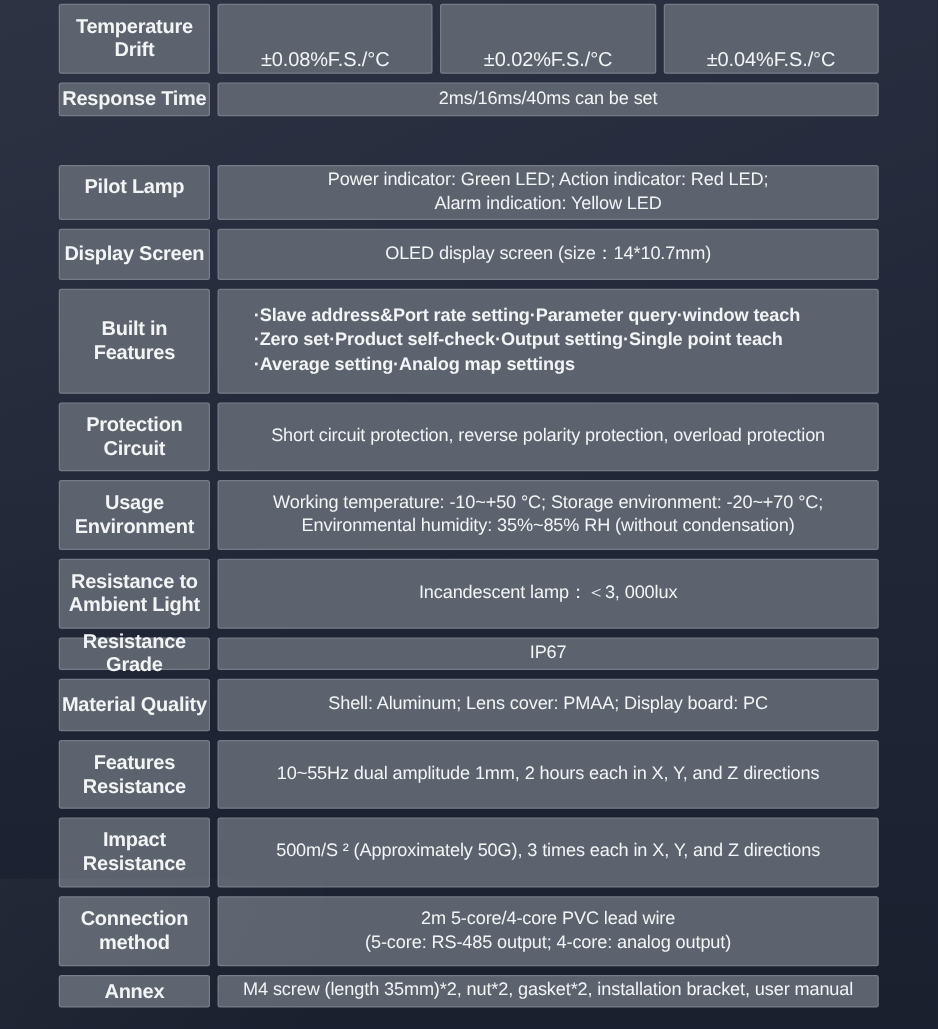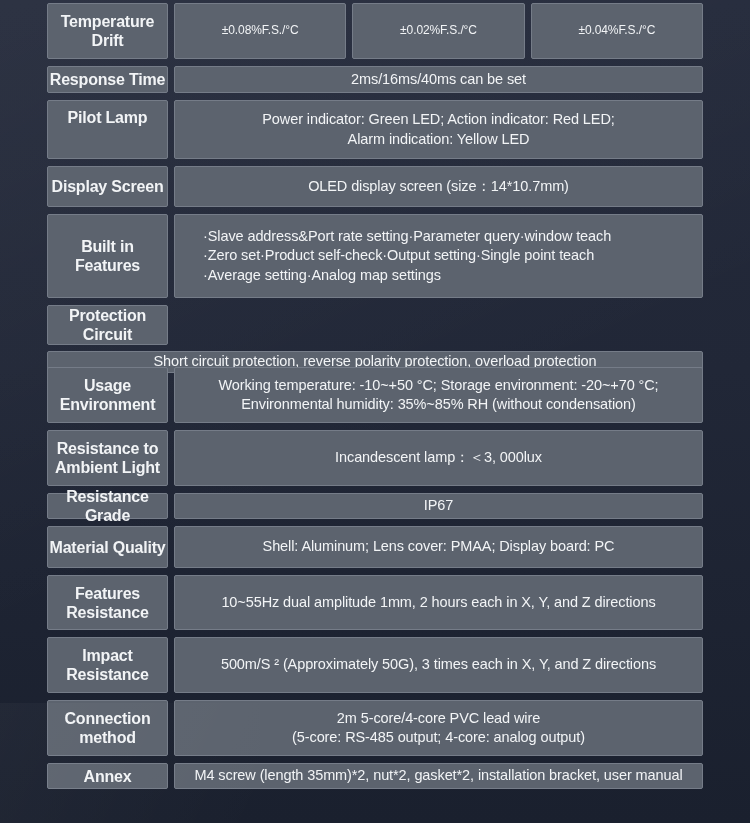--- a/index.html
+++ b/index.html
@@ -46,22 +46,22 @@
   .content.multi { display: grid; grid-template-columns: repeat(3, 1fr); gap: 6px; }
   .value {
     flex: 1; min-width: 0;
     display: flex; flex-direction: column;
     align-items: center; justify-content: center;
     text-align: center;
     font-size: 14.5px; line-height: 19.5px;
     letter-spacing: -0.1px;
     padding: 0 2px;
   }
-  .value.left { align-items: flex-start; text-align: left; padding-left: 28px; }
-  .content.multi .value { font-size: 12px; }
+  .value.left { align-items: flex-start; text-align: left; padding-left: 28px; font-weight: bold; }
+  .content.multi .value { font-size: 16px; justify-content: flex-end; }
 </style>
 </head>
 <body>
 
 <div class="canvas">
   <div class="spec-table">
       <div class="row" style="height: 56px;">
         <div class="cell label">
           <div>Temperature</div>
           <div>Drift</div>
@@ -81,21 +81,21 @@
       <div class="row" style="height: 27px;">
         <div class="cell label">
           <div>Response Time</div>
         </div>
         <div class="content">
           <div class="cell value">
             <div>2ms/16ms/40ms can be set</div>
           </div>
         </div>
       </div>
-      <div class="row" style="height: 59px;">
+      <div class="row" style="height: 44px; margin-top: 32px;">
         <div class="cell label top">
           <div>Pilot Lamp</div>
         </div>
         <div class="content">
           <div class="cell value">
             <div>Power indicator: Green LED; Action indicator: Red LED;</div>
             <div>Alarm indication: Yellow LED</div>
           </div>
         </div>
       </div>
@@ -114,21 +114,21 @@
           <div>Built in Features</div>
         </div>
         <div class="content">
           <div class="cell value left">
             <div>·Slave address&amp;Port rate setting·Parameter query·window teach</div>
             <div>·Zero set·Product self-check·Output setting·Single point teach</div>
             <div>·Average setting·Analog map settings</div>
           </div>
         </div>
       </div>
-      <div class="row" style="height: 55px; flex-direction: column;">
+      <div class="row" style="height: 55px;">
         <div class="cell label">
           <div>Protection</div>
           <div>Circuit</div>
         </div>
         <div class="content">
           <div class="cell value">
             <div>Short circuit protection, reverse polarity protection, overload protection</div>
           </div>
         </div>
       </div>

